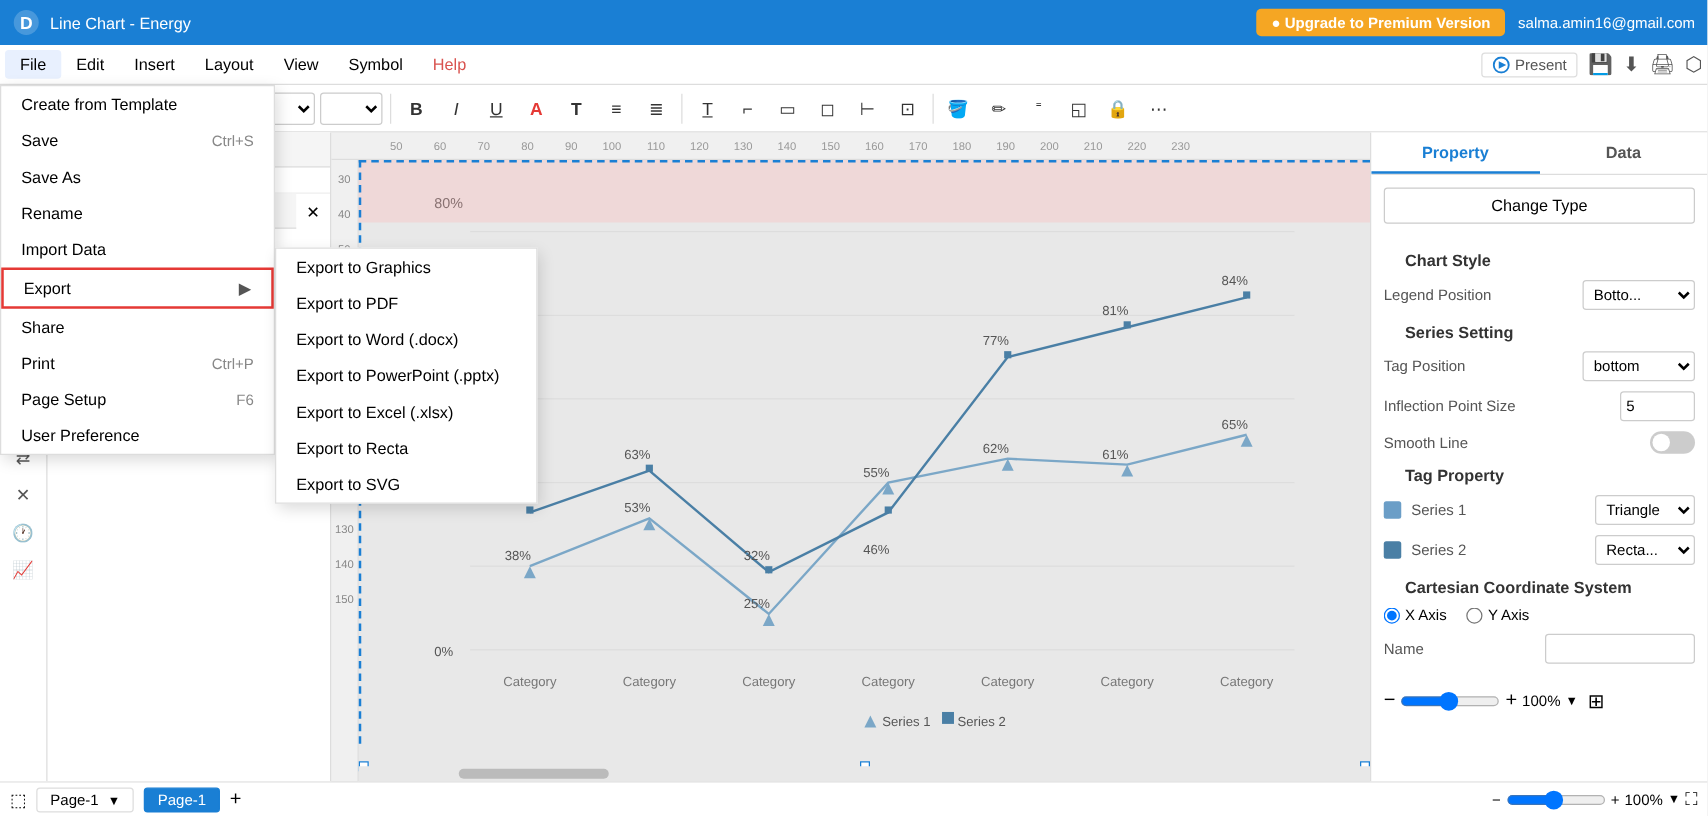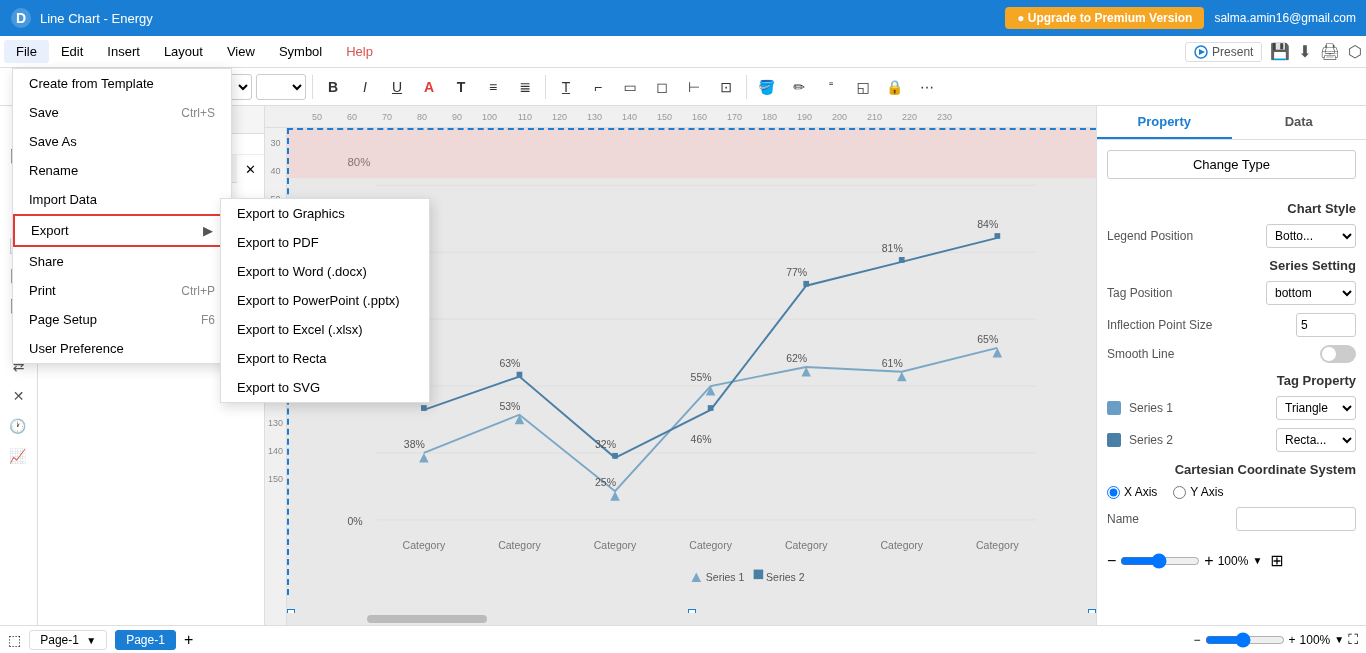--- a/index.html
+++ b/index.html
@@ -52,21 +52,21 @@
     #main-layout { display: flex; height: calc(653px - 36px - 32px - 38px - 28px); }
 
     
     #left-sidebar {
       width: 265px; background: white; border-right: 1px solid #ddd;
       display: flex; flex-direction: column; overflow: hidden;
     }
 
     
     #file-menu-dropdown {
-      position: absolute; left: 12px; top: 68px; width: 220px;
+      position: absolute; left: 0; top: 68px; width: 220px;
       background: white; border: 1px solid #ddd; box-shadow: 2px 4px 12px rgba(0,0,0,0.15);
       z-index: 1000;
     }
     .file-menu-item {
       display: flex; align-items: center; justify-content: space-between;
       padding: 7px 16px; cursor: pointer; font-size: 13px;
     }
     .file-menu-item.has-border { border: 2px solid #e53935; }
     .file-menu-item .shortcut { color: #888; font-size: 12px; }
     .file-menu-item .arrow { color: #555; }
@@ -97,21 +97,21 @@
     .panel-tab {
       flex: 1; text-align: center; padding: 8px; cursor: pointer;
       font-size: 13px; font-weight: bold; color: #555;
     }
     .panel-tab.active { color: #1a7fd4; border-bottom: 2px solid #1a7fd4; }
     .panel-content { padding: 10px; }
     .change-type-btn {
       width: 100%; padding: 6px; border: 1px solid #ccc; border-radius: 3px;
       background: white; cursor: pointer; font-size: 13px; margin-bottom: 12px;
     }
-    .section-title { font-weight: bold; font-size: 13px; color: #333; margin: 10px 0 8px 0; text-align: right; }
+    .section-title { font-weight: bold; font-size: 13px; color: #333; margin: 10px 0 8px 17px; }
     .prop-row {
       display: flex; align-items: center; justify-content: space-between;
       margin-bottom: 8px;
     }
     .prop-label { font-size: 12px; color: #555; }
     .prop-select {
       height: 24px; border: 1px solid #ccc; border-radius: 3px;
       font-size: 12px; padding: 0 4px; background: white; width: 90px;
     }
     .prop-input {

